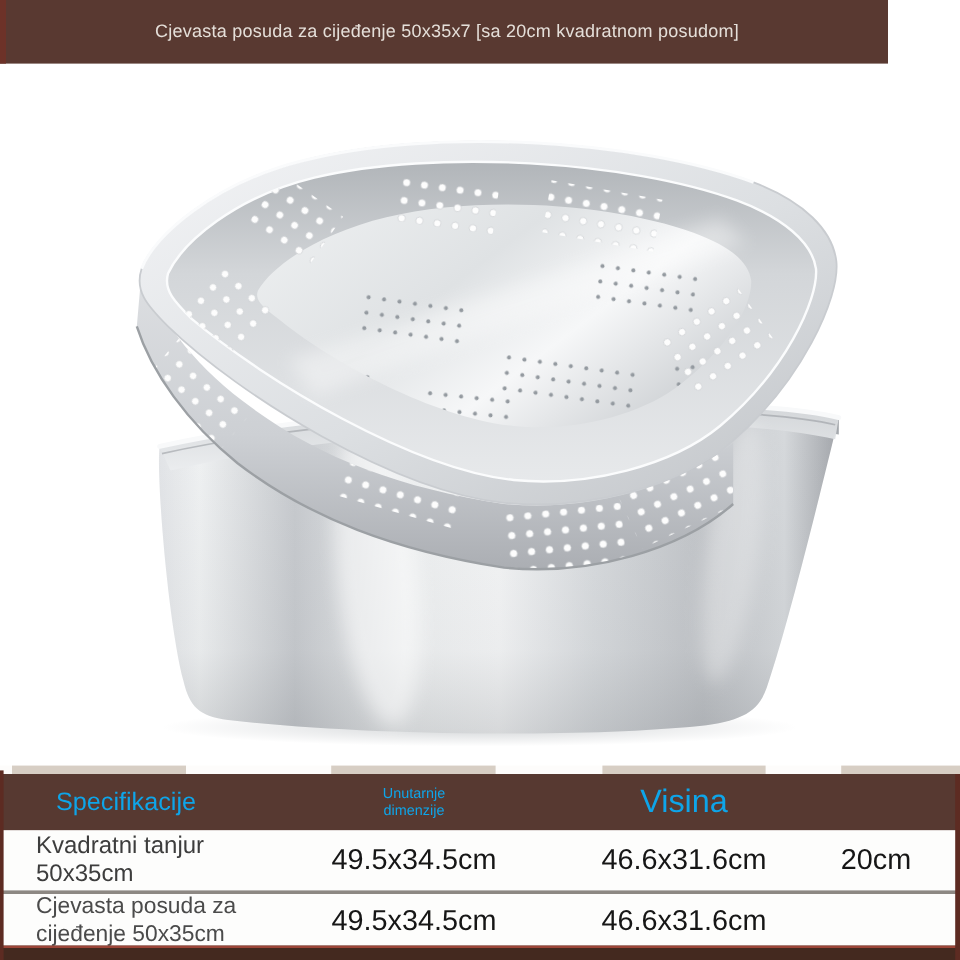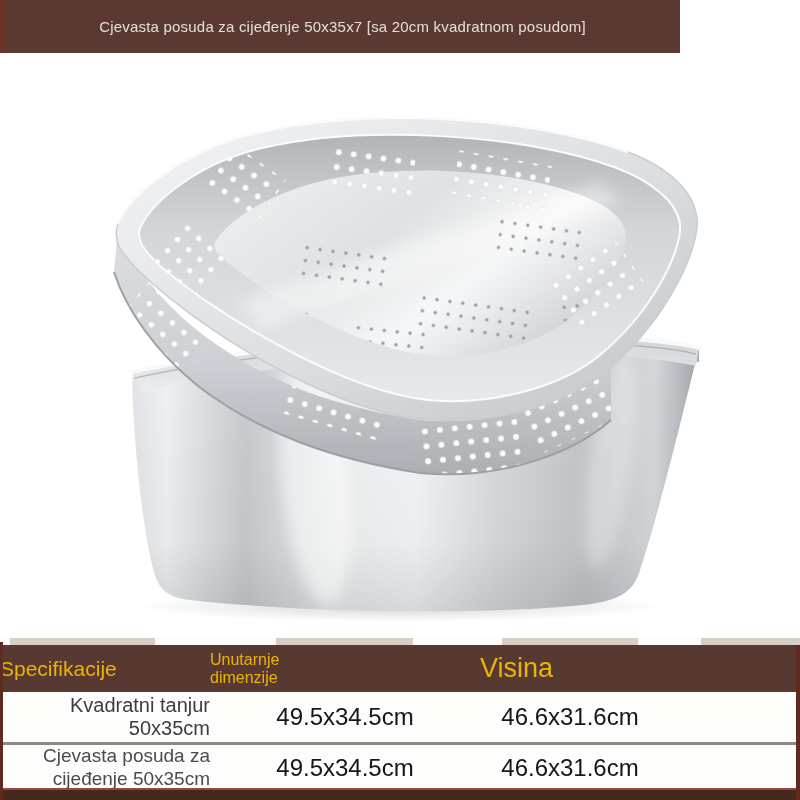--- a/index.html
+++ b/index.html
@@ -3,21 +3,21 @@
 <meta charset="utf-8">
 <style>
   html,body{margin:0;padding:0;background:#ffffff;}
   .page{
     position:relative;width:800px;height:800px;overflow:hidden;
     background:#ffffff;font-family:"Liberation Sans",sans-serif;
     -webkit-font-smoothing:antialiased;
   }
   
   .banner{
-    position:absolute;top:0;left:0;width:680px;height:53px;
+    position:absolute;top:0;left:0;width:740px;height:53px;
     background:#593931;border-left:5px solid #6d3228;
     display:flex;align-items:center;justify-content:center;box-sizing:border-box;
   }
   .banner-title{
     color:#e5dfd9;font-size:15px;letter-spacing:.2px;
     font-family:"Liberation Sans",sans-serif;
   }
   
   .product-area{position:absolute;top:0;left:0;width:800px;height:800px;}
   
@@ -27,35 +27,35 @@
   .tab-strip{position:absolute;top:0;height:7px;background:#d7cec4;}
   .tab-1{left:10px;width:145px;}
   .tab-2{left:276px;width:137px;}
   .tab-3{left:502px;width:136px;}
   .tab-4{left:701px;width:99px;}
   .thead{
     position:absolute;top:7px;left:0;width:800px;height:47px;background:#573931;
     display:grid;grid-template-columns:210px 270px 180px 140px;align-items:center;
   }
   .th{
-    color:#eab308;line-height:1.12;
+    color:#0ea5e9;text-align:center;line-height:1.12;
   }
   .th-spec{font-size:21px;}
   .th-outer{font-size:17px;}
-  .th-inner{font-size:16px;white-space:pre-line;}
+  .th-inner{font-size:12px;white-space:pre-line;}
   .th-height{font-size:27px;}
   .tbody{position:absolute;top:54px;left:0;width:800px;bottom:10px;display:flex;flex-direction:column;}
   .trow{
     display:grid;grid-template-columns:210px 270px 180px 140px;align-items:center;
     background:#fdfdfc;
   }
   .trow-1{height:54px;border-bottom:3px solid #8d8883;}
   .trow-2{flex:1;}
   .cell-name{
-    text-align:right;white-space:pre-line;line-height:1.18;
+    text-align:left;white-space:pre-line;line-height:1.18;padding-left:30px;
   }
   .trow-1 .cell-name{font-size:20px;color:#3d3d3d;}
   .trow-2 .cell-name{font-size:19px;color:#4b4b4b;}
   .cell-val{font-size:24px;color:#161616;text-align:center;}
   .table-left-border{
     position:absolute;left:0;top:4px;bottom:0;width:3px;background:#5d2b22;z-index:5;
   }
   .table-right-border{
     position:absolute;right:0;top:7px;bottom:0;width:4px;background:#5d2b22;z-index:5;
   }
@@ -233,20 +233,21 @@
 dimenzije</div>
       <div class="th th-height">Visina</div>
     </div>
 
     <div class="tbody">
       <div class="trow trow-1">
         <div class="cell-name">Kvadratni tanjur
 50x35cm</div>
         <div class="cell-val">49.5x34.5cm</div>
         <div class="cell-val">46.6x31.6cm</div>
+        <div class="cell-val">20cm</div>
       </div>
       <div class="trow trow-2">
         <div class="cell-name">Cjevasta posuda za
 cijeđenje 50x35cm</div>
         <div class="cell-val">49.5x34.5cm</div>
         <div class="cell-val">46.6x31.6cm</div>
       </div>
     </div>
 
     <div class="table-left-border"></div>

